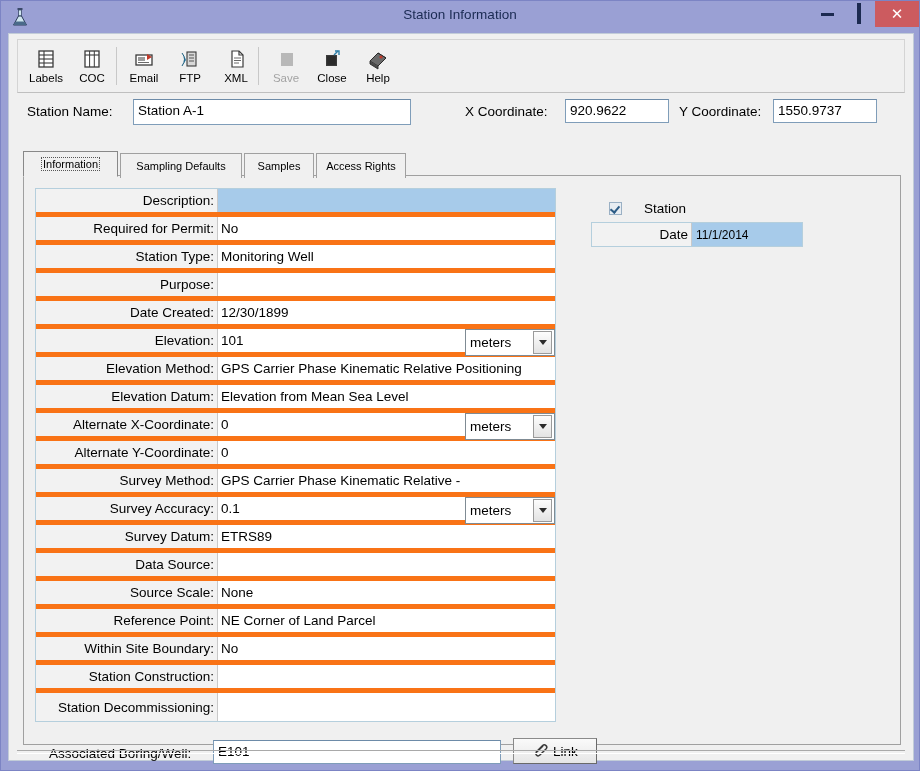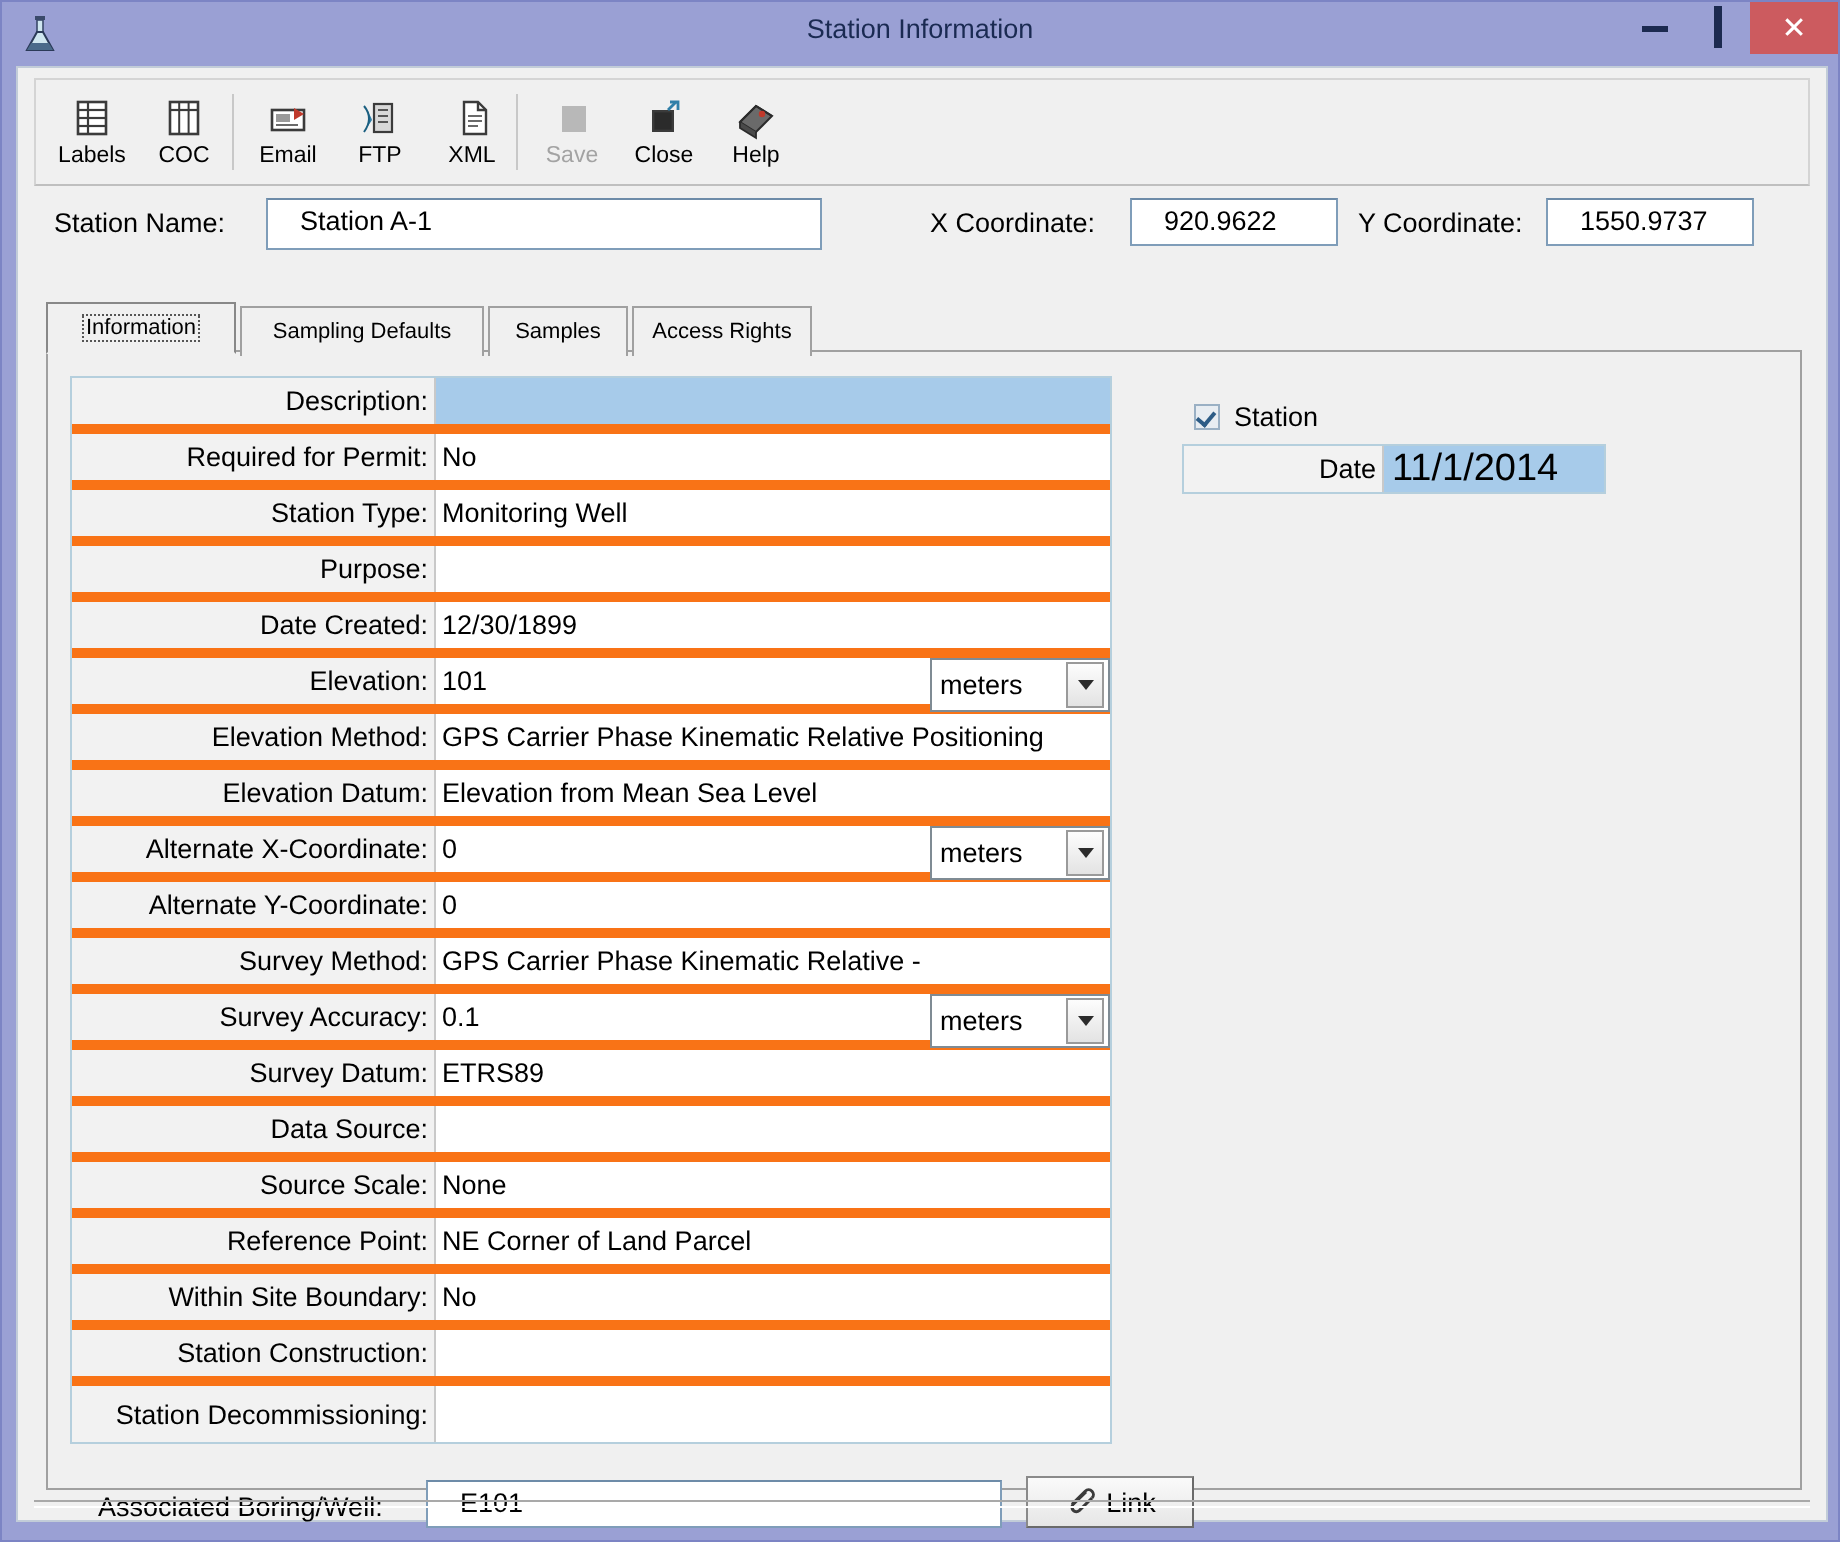--- a/index.html
+++ b/index.html
@@ -95,21 +95,21 @@
     font-size: 13.5px; color: #000;
     font-family: "Liberation Sans", sans-serif;
     white-space: nowrap;
   }
   .txtbox {
     position: absolute;
     background: #ffffff;
     border: 1px solid #7f9db9;
     border-top-color: #6d8ba8;
     font-size: 13.5px; color: #000;
-    padding: 2px 16px;
+    padding: 2px 4px;
     font-family: "Liberation Sans", sans-serif;
     line-height: 17px;
     outline: none;
   }
 
   
   #tabstrip {
     position: absolute; left: 14px; top: 117px;
     width: 878px; height: 24px;
   }
@@ -207,22 +207,22 @@
     border-right: 4px solid transparent;
     border-top: 5px solid #2b2b2b;
   }
 
   
   #rightpanel {
     position: absolute; left: 545px; top: 13px;
     width: 320px; height: 540px;
   }
   #station-check-row {
-    position: absolute; left: 28px; top: 13px;
-    display: flex; align-items: center; gap: 7px; justify-content: flex-end;
+    position: absolute; left: 40px; top: 13px;
+    display: flex; align-items: center; gap: 22px; justify-content: flex-end;
   }
   .chk {
     width: 13px; height: 13px;
     background: #e8edf2;
     border: 1px solid #9ab0c4;
     position: relative;
   }
   .chk.checked::after {
     content: "";
     position: absolute; left: 2px; top: 1px;
@@ -248,21 +248,21 @@
     border-right: 1px solid #c9c9c9;
     display: flex; align-items: center; justify-content: flex-end;
     padding-right: 3px;
     font-size: 13.5px;
     font-family: "Liberation Sans", sans-serif;
   }
   #date-val {
     flex: 1; background: #a7cbea;
     display: flex; align-items: center;
     padding-left: 4px;
-    font-size: 19px;
+    font-size: 12px;
     font-family: "Liberation Sans", sans-serif;
   }
 
   
   #assoc-row {
     position: absolute; left: 0; top: 560px;
     width: 878px; height: 32px;
   }
   #link-button {
     position: absolute; left: 489px; top: 3px;

